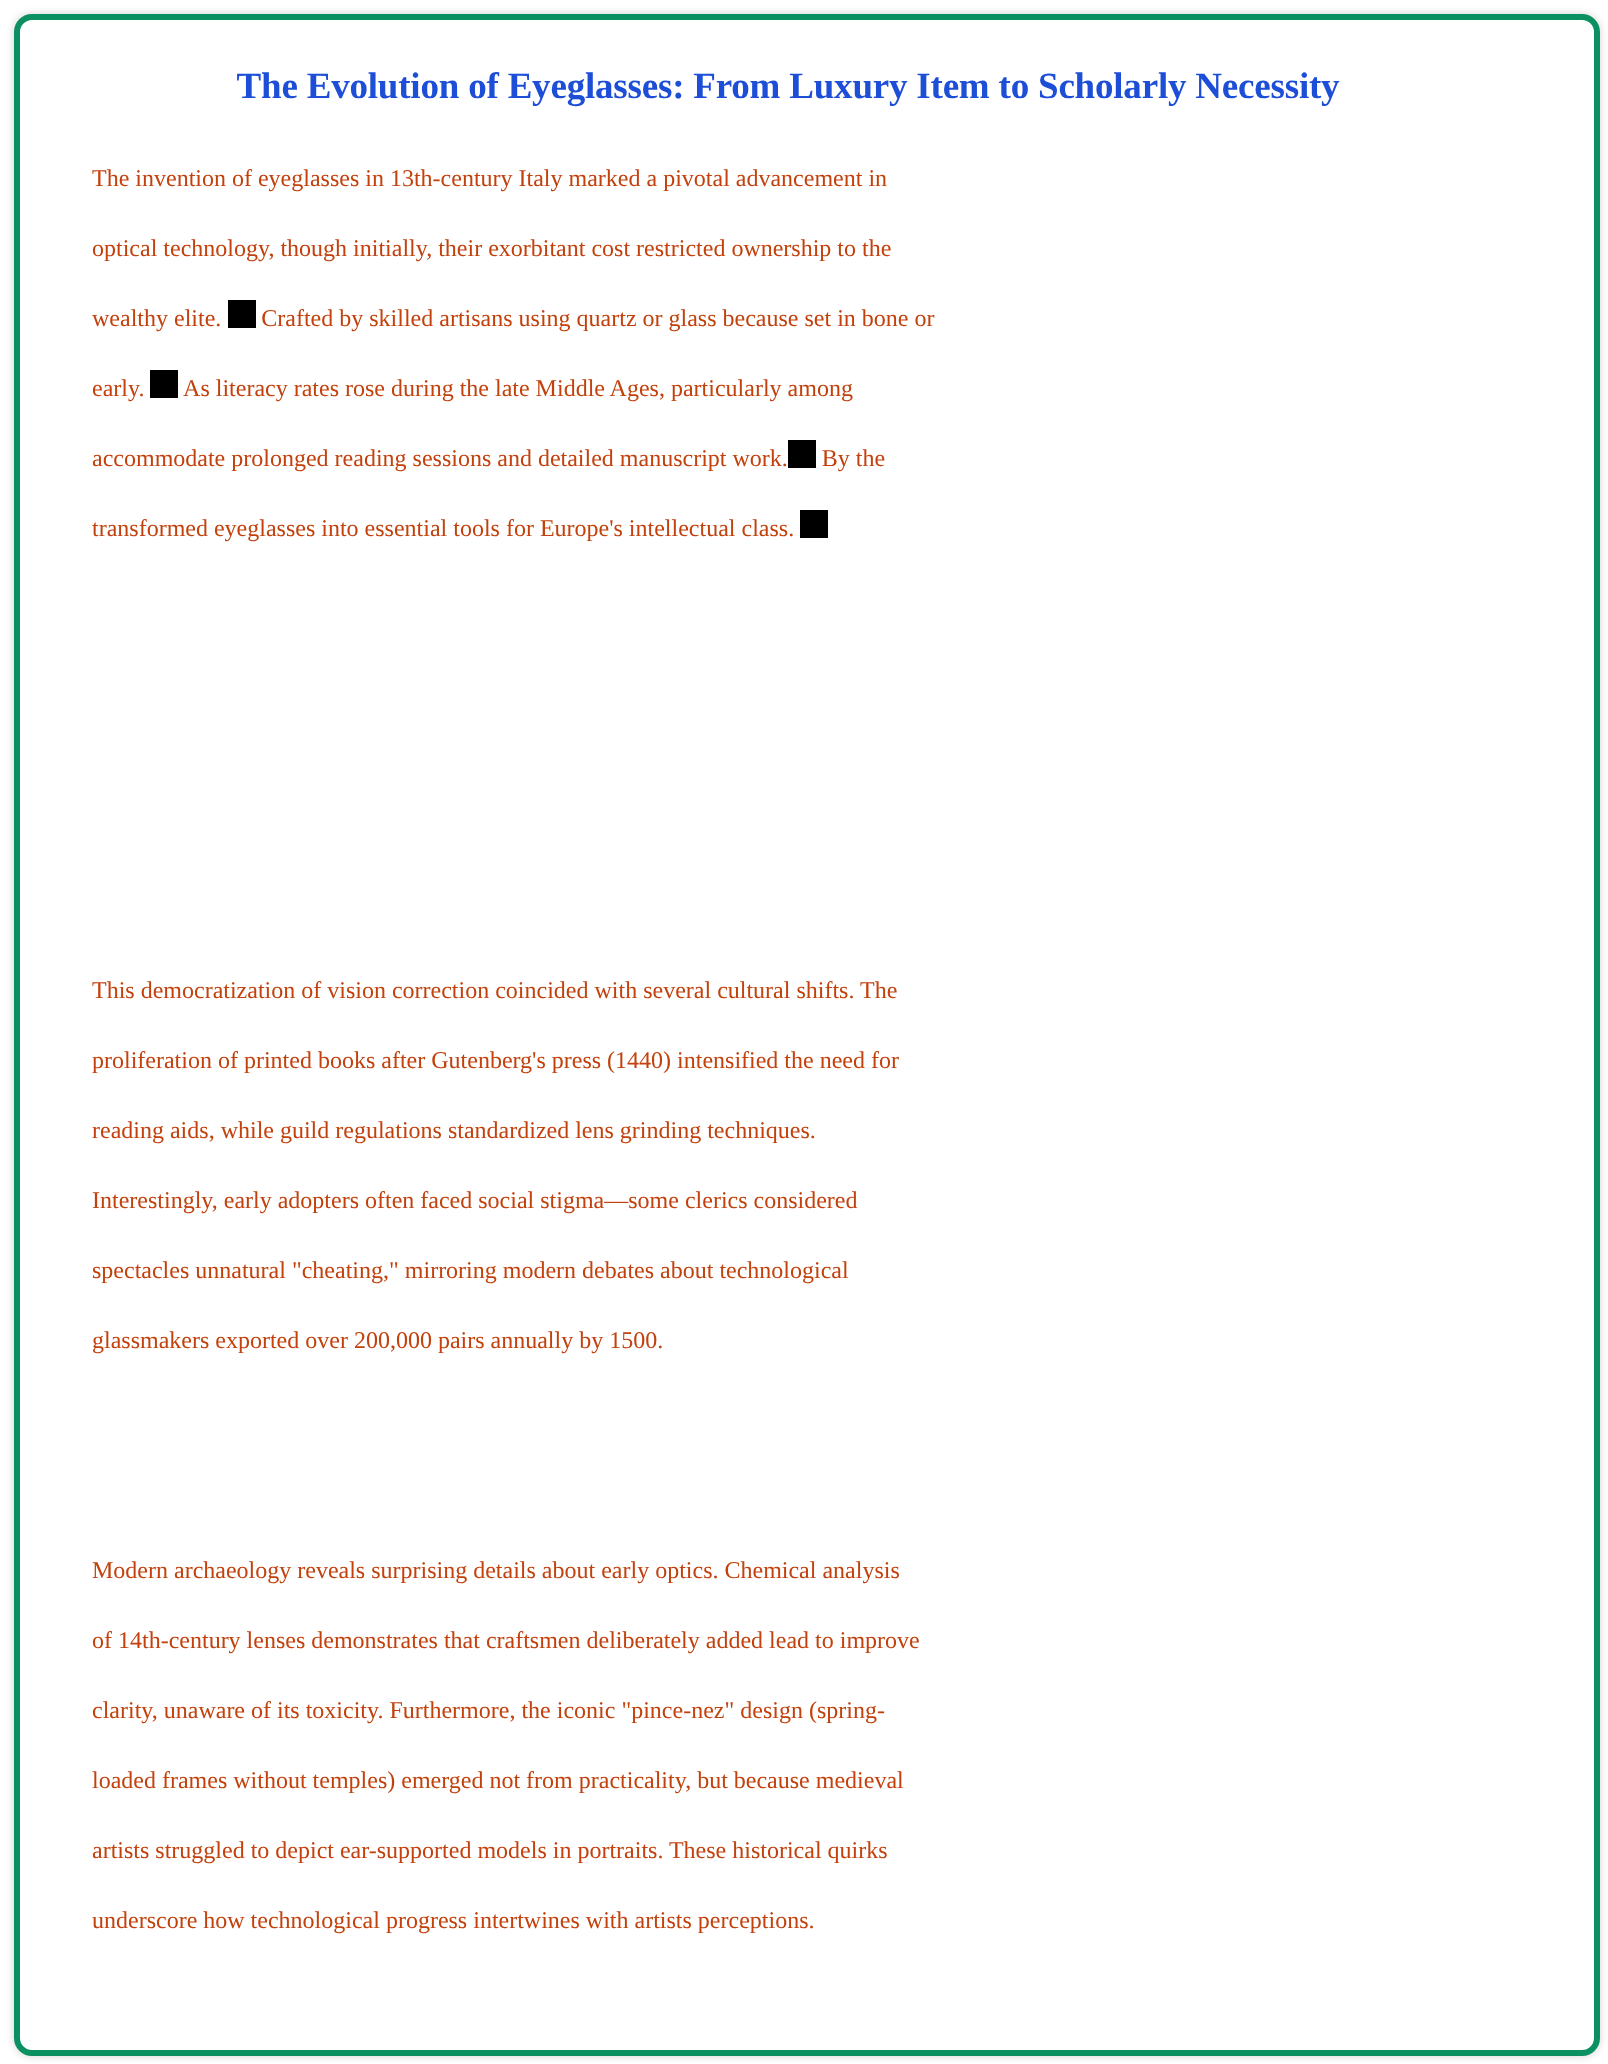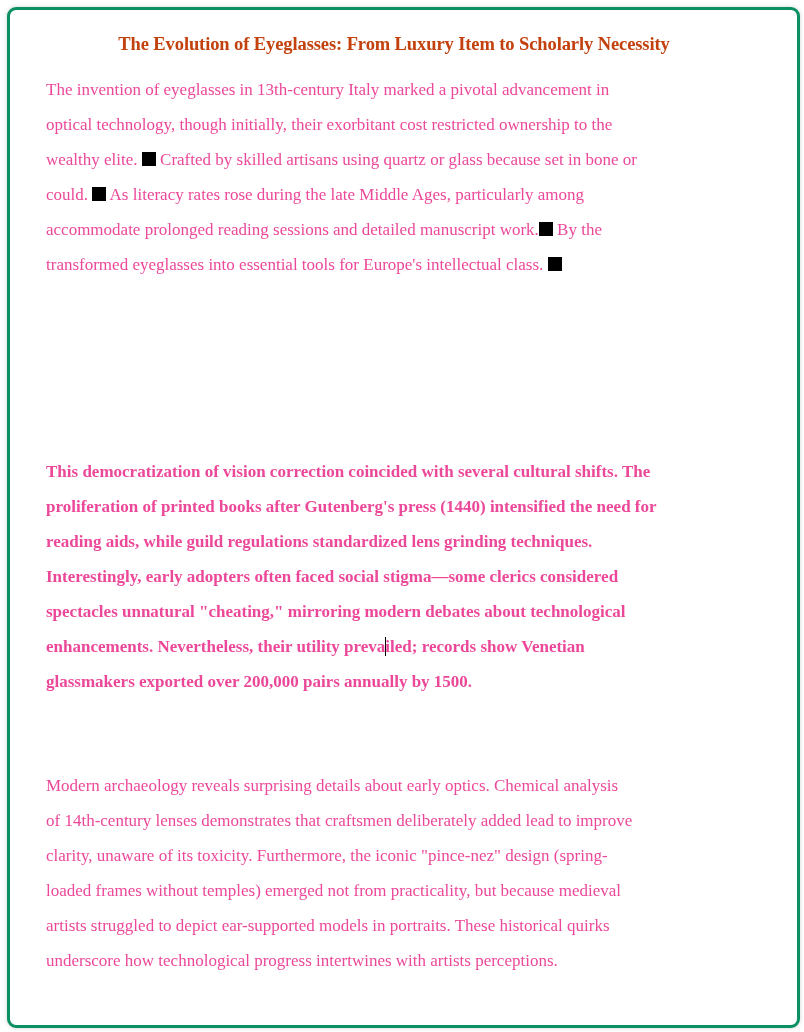--- a/index.html
+++ b/index.html
@@ -26,40 +26,40 @@
       box-shadow: 0 0 4px rgba(0,0,0,0.18);
     }
     .title {
       position: absolute;
       left: 0;
       top: 22px;
       width: 768px;
       text-align: center;
       font-weight: bold;
       font-size: 18.5px;
-      color: #c2410c;
+      color: #1d4ed8;
       line-height: 24px;
       letter-spacing: -0.1px;
       font-family: Liberation Serif, serif;
     }
     .para {
       position: absolute;
       left: 36px;
       width: 720px;
     }
     .line {
       display: block;
       height: 35px;
       line-height: 35px;
-      font-size: 17px;
-      color: #ec4899;
+      font-size: 12px;
+      color: #c2410c;
       white-space: nowrap;
     }
     .p1 { top: 62px; }
-    .p2 { top: 444px; font-weight: bold; }
+    .p2 { top: 468px; }
     .p3 { top: 758px; font-family: Liberation Serif, serif; }
     .bullet {
       display: inline-block;
       width: 14px;
       height: 14px;
       background: #000000;
       vertical-align: -1px;
     }
     .caret {
       display: inline-block;
@@ -72,31 +72,30 @@
   </style>
 </head>
 <body>
 
 <div class="frame">
   <div class="title">The Evolution of Eyeglasses: From Luxury Item to Scholarly Necessity</div>
   <div class="para p1">
       <span class="line"><span>The invention of eyeglasses in 13th-century Italy marked a pivotal advancement in</span></span>
       <span class="line"><span>optical technology, though initially, their exorbitant cost restricted ownership to the</span></span>
       <span class="line"><span>wealthy elite. </span><span class="bullet"></span><span> Crafted by skilled artisans using quartz or glass because set in bone or</span></span>
-      <span class="line"><span>could. </span><span class="bullet"></span><span> As literacy rates rose during the late Middle Ages, particularly among</span></span>
+      <span class="line"><span>early. </span><span class="bullet"></span><span> As literacy rates rose during the late Middle Ages, particularly among</span></span>
       <span class="line"><span>accommodate prolonged reading sessions and detailed manuscript work.</span><span class="bullet"></span><span> By the</span></span>
       <span class="line"><span>transformed eyeglasses into essential tools for Europe's intellectual class. </span><span class="bullet"></span></span>
     </div>
   <div class="para p2">
       <span class="line"><span>This democratization of vision correction coincided with several cultural shifts. The</span></span>
       <span class="line"><span>proliferation of printed books after Gutenberg's press (1440) intensified the need for</span></span>
       <span class="line"><span>reading aids, while guild regulations standardized lens grinding techniques.</span></span>
       <span class="line"><span>Interestingly, early adopters often faced social stigma—some clerics considered</span></span>
       <span class="line"><span>spectacles unnatural "cheating," mirroring modern debates about technological</span></span>
-      <span class="line"><span>enhancements. Nevertheless, their utility preva</span><span class="caret"></span><span>iled; records show Venetian</span></span>
       <span class="line"><span>glassmakers exported over 200,000 pairs annually by 1500.</span></span>
     </div>
   <div class="para p3">
       <span class="line"><span>Modern archaeology reveals surprising details about early optics. Chemical analysis</span></span>
       <span class="line"><span>of 14th-century lenses demonstrates that craftsmen deliberately added lead to improve</span></span>
       <span class="line"><span>clarity, unaware of its toxicity. Furthermore, the iconic "pince-nez" design (spring-</span></span>
       <span class="line"><span>loaded frames without temples) emerged not from practicality, but because medieval</span></span>
       <span class="line"><span>artists struggled to depict ear-supported models in portraits. These historical quirks</span></span>
       <span class="line"><span>underscore how technological progress intertwines with artists perceptions.</span></span>
     </div>

